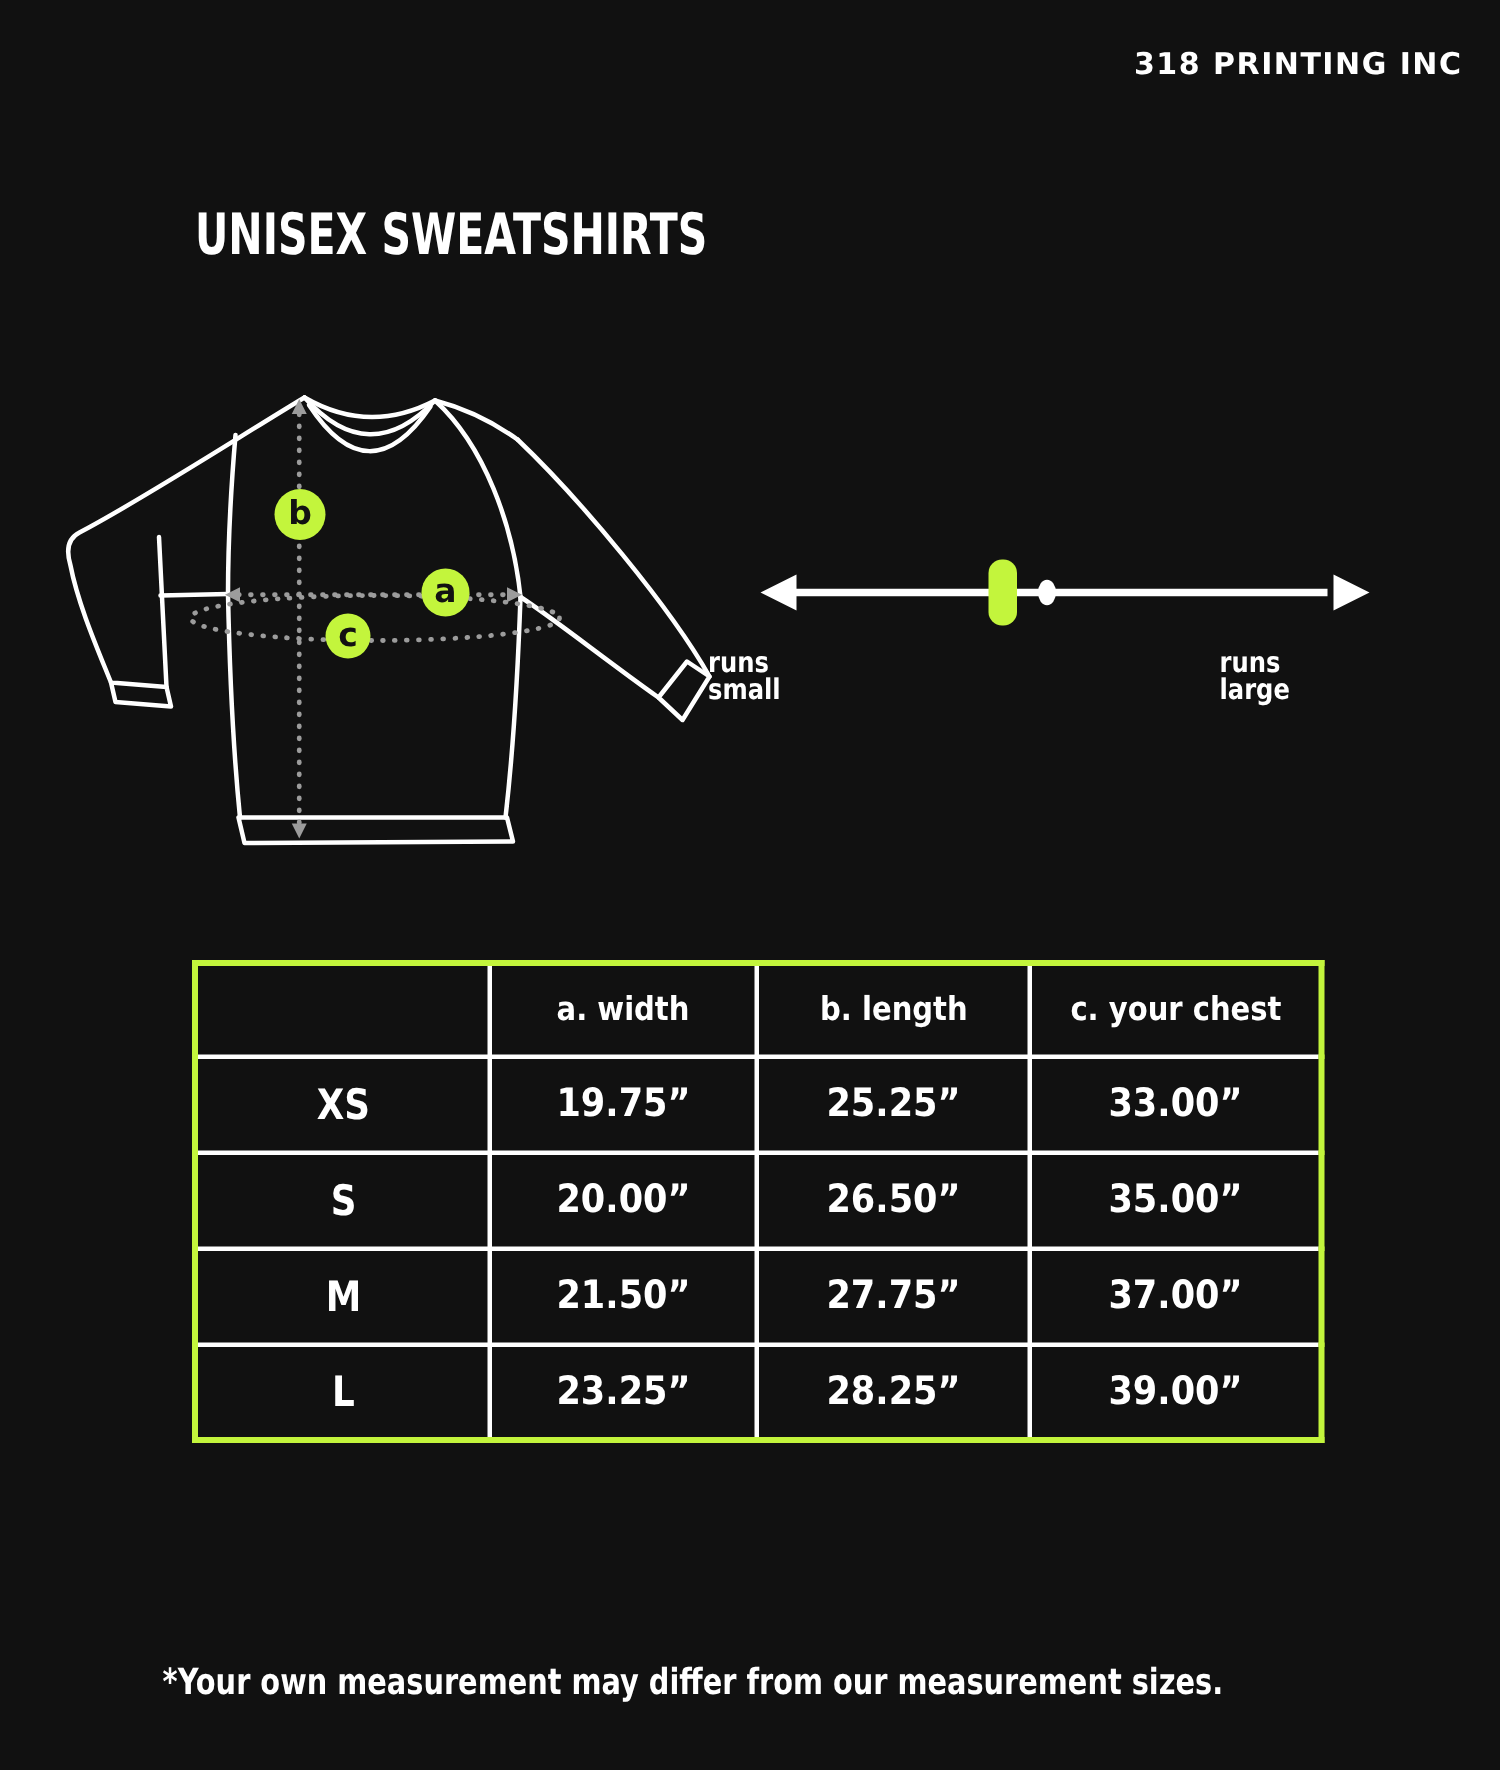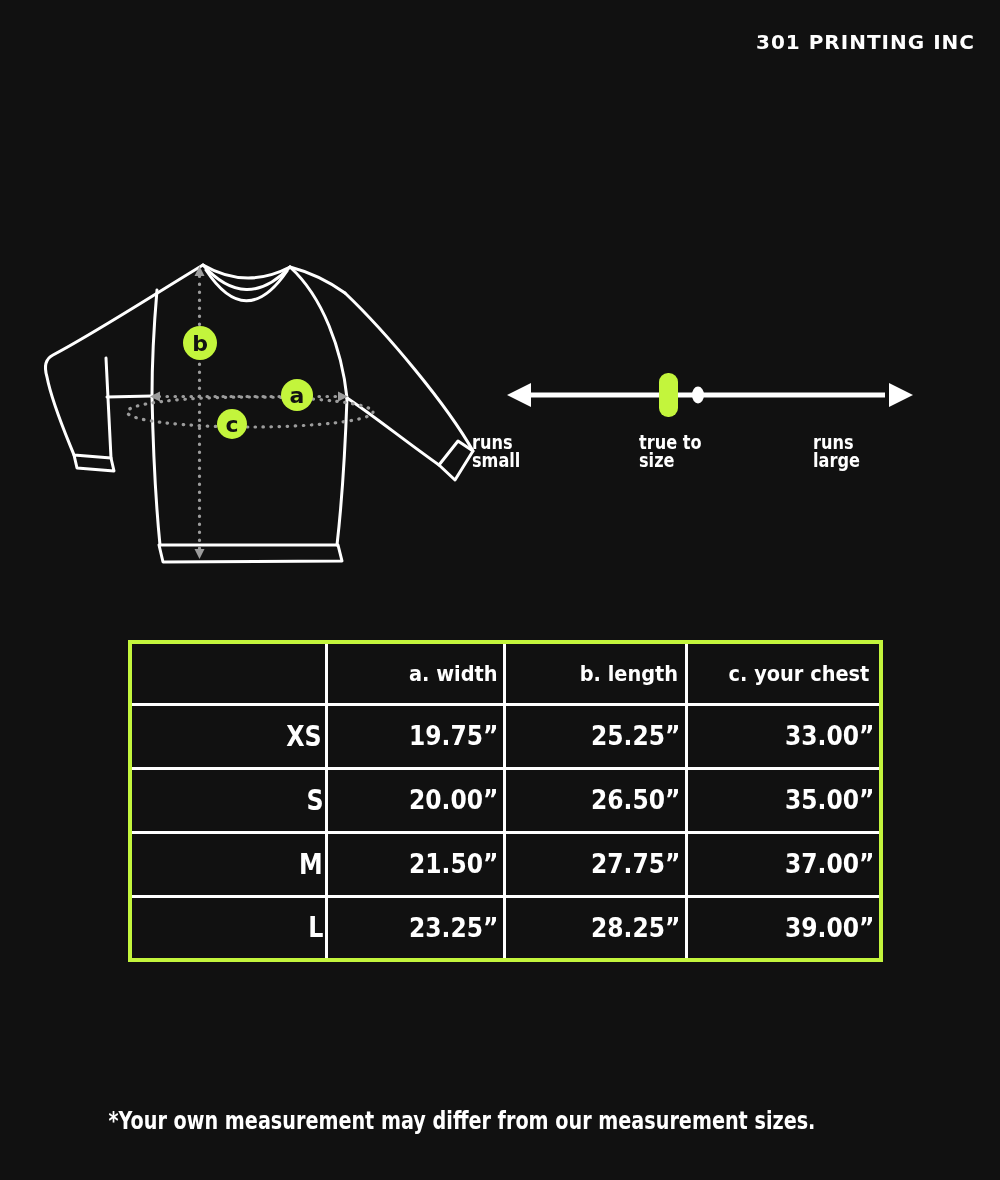--- a/index.html
+++ b/index.html
@@ -20,21 +20,21 @@
   .cx72 { transform:scaleX(.72); } .cx82 { transform:scaleX(.82); }
   .sweatshirt-svg { position:absolute; left:25px; top:245px; }
   .scale-svg { position:absolute; left:505px; top:370px; }
   .scale-label {
     position:absolute; top:433px; width:160px; margin-left:-80px;
     text-align:left; font-size:19px; line-height:18px;
   }
   .scale-label > div { transform:scaleX(.85); transform-origin:center; }
   .tbl-wrap { position:absolute; left:128px; top:640px; width:755px; }
   table { width:100%; border-collapse:collapse; table-layout:fixed; border:4px solid var(--accent); }
-  td { border:3px solid var(--fg); text-align:right; vertical-align:middle; padding:0; }
+  td { border:3px solid var(--fg); text-align:center; vertical-align:middle; padding:0; }
   tr.hdr td { height:62px; font-size:22px; }
   tr.row td { height:64px; }
   td.size { font-size:28px; }
   td.val  { font-size:26px; }
   td span { display:inline-block; transform-origin:center; }
   tr.hdr td span { transform:scaleX(.88); }
   td.size span { transform:scaleX(.85); }
   td.val  span { transform:scaleX(.90); }
   .footnote { position:absolute; left:0; top:1107px; width:924px; text-align:center; font-size:24px; }
   .footnote span { display:inline-block; transform:scaleX(.80); transform-origin:center; white-space:nowrap; }
@@ -44,22 +44,23 @@
   .limefill { fill:var(--accent); stroke:none; }
   .marker-letter { fill:var(--marker-text); font-family:"DejaVu Sans",sans-serif; font-weight:bold; font-size:22px; text-anchor:middle; }
   .whitefill { fill:var(--fg); stroke:none; }
   .shaft { stroke:var(--fg); stroke-width:5; stroke-linecap:butt; }
 </style>
 </head>
 <body>
 
 <div class="canvas">
 
-  <div class="company">301 PRINTING INC</div>
+  <div class="company">318 PRINTING INC</div>
 
+  <div class="subtitle"><span class="cond cx72">UNISEX SWEATSHIRTS</span></div>
 
   <svg class="sweatshirt-svg" width="470" height="340" viewBox="0 0 470 340" xmlns="http://www.w3.org/2000/svg">
 
     <path class="outline" d="M178,20 Q221,45 265,22"></path>
     <path class="outline" d="M178,20 Q221,68 265,22"></path>
     <path class="outline" d="M181,25 Q221,86 262,26"></path>
 
     <path class="outline" d="M178,20 C138,44 70,88 28,110 C20,114 19,122 22,132 C27,158 41,190 49,210"></path>
 
     <path class="outline" d="M49,210 L52,223 L89,226 L86,213 L49,210"></path>
@@ -101,24 +102,20 @@
     <line class="shaft" x1="22" y1="25" x2="380" y2="25"></line>
     <polygon class="whitefill" points="2,25 26,13 26,37"></polygon>
     <polygon class="whitefill" points="408,25 384,13 384,37"></polygon>
     <rect class="limefill" x="154" y="3" width="19" height="44" rx="9"></rect>
     <ellipse class="whitefill" cx="193" cy="25" rx="6" ry="8.5"></ellipse>
   </svg>
   <div class="scale-label" style="left:540px">
     <div><span>runs</span><br>
          <span>small</span></div>
   </div>
-  <div class="scale-label" style="left:707px">
-    <div><span>true to</span><br>
-         <span>size</span></div>
-  </div>
   <div class="scale-label" style="left:881px">
     <div><span>runs</span><br>
          <span>large</span></div>
   </div>
 
   <div class="tbl-wrap">
     <table>
       <colgroup>
           <col style="width:26.2%">
           <col style="width:23.7%">

